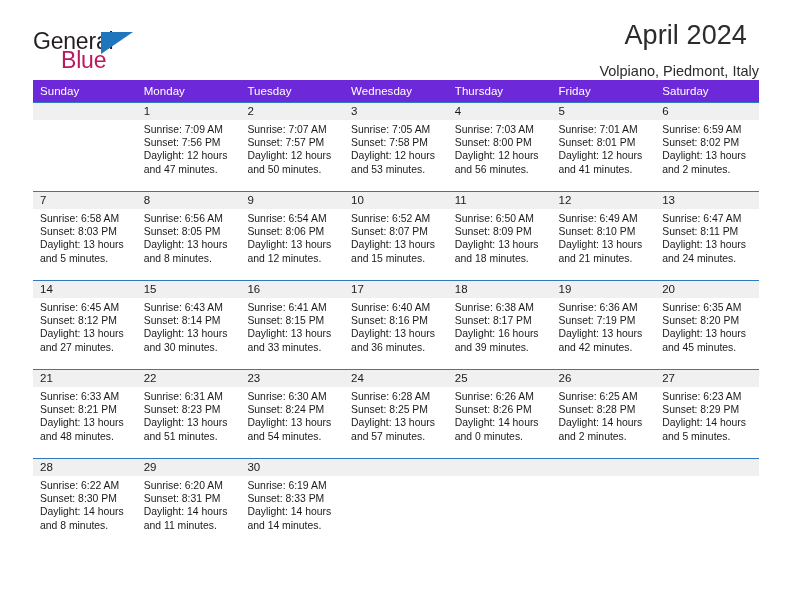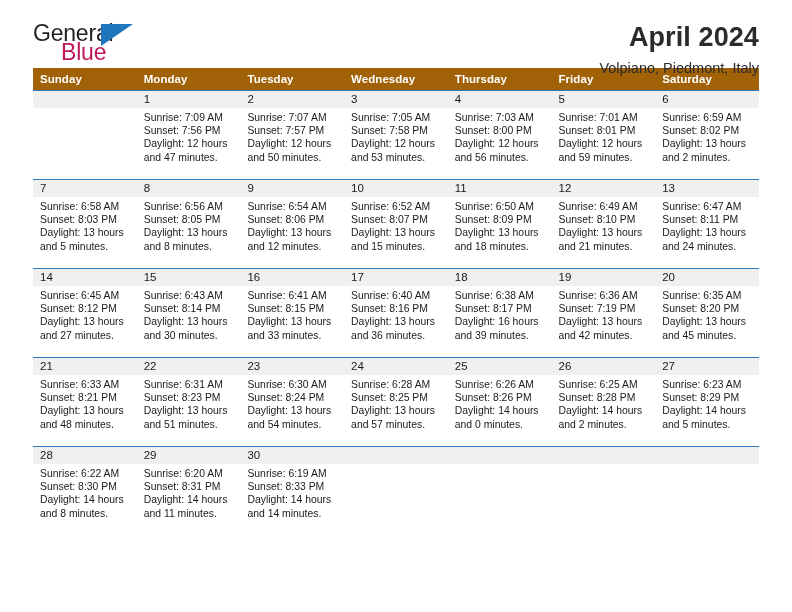--- a/index.html
+++ b/index.html
@@ -18,23 +18,23 @@
     position: relative;
     width: 792px;
     height: 612px;
     box-sizing: border-box;
     padding: 0 33px;
   }
 
   
   .header {
     display: flex;
-    align-items: flex-start;
+    align-items: flex-end;
     justify-content: space-between;
-    height: 68px;
+    height: 80px;
     padding-top: 22px;
     box-sizing: border-box;
   }
   .logo {
     position: relative;
     width: 130px;
     height: 50px;
     flex: 0 0 auto;
   }
   .logo-general {
@@ -68,42 +68,42 @@
   .title-block {
     text-align: right;
     flex: 0 0 auto;
     padding-top: 1px;
   }
   .title {
     font-size: 27px;
     color: #2b2b2b;
     line-height: 1.08;
     letter-spacing: 0.1px;
-    font-weight: bold;
-    margin: 0;
+    font-weight: normal;
+    margin: 12px;
   }
   .subtitle {
     font-size: 14.5px;
     color: #2b2b2b;
     line-height: 1.2;
     margin: 8px 0 0 3px;
     font-weight: normal;
   }
 
   
   .calendar {
     width: 726px;
     border-collapse: collapse;
     table-layout: fixed;
   }
   .calendar th {
-    background: #a16207;
+    background: #6d28d9;
     color: #ffffff;
     font-size: 11.5px;
-    font-weight: bold;
+    font-weight: normal;
     text-align: left;
     padding: 5px 0 5px 7px;
     height: 21px;
     box-sizing: border-box;
     letter-spacing: 0.05px;
   }
   .calendar td {
     vertical-align: top;
     padding: 0;
     width: 103.71px;
@@ -208,21 +208,21 @@
               <div>Sunrise: 7:03 AM</div>
               <div>Sunset: 8:00 PM</div>
               <div class="daylight">Daylight: 12 hours and 56 minutes.</div>
             </div>
           </td>
           <td>
             <div class="daynum-band">5</div>
             <div class="cell-body">
               <div>Sunrise: 7:01 AM</div>
               <div>Sunset: 8:01 PM</div>
-              <div class="daylight">Daylight: 12 hours and 59 minutes.</div>
+              <div class="daylight">Daylight: 12 hours and 41 minutes.</div>
             </div>
           </td>
           <td>
             <div class="daynum-band">6</div>
             <div class="cell-body">
               <div>Sunrise: 6:59 AM</div>
               <div>Sunset: 8:02 PM</div>
               <div class="daylight">Daylight: 13 hours and 2 minutes.</div>
             </div>
           </td>

